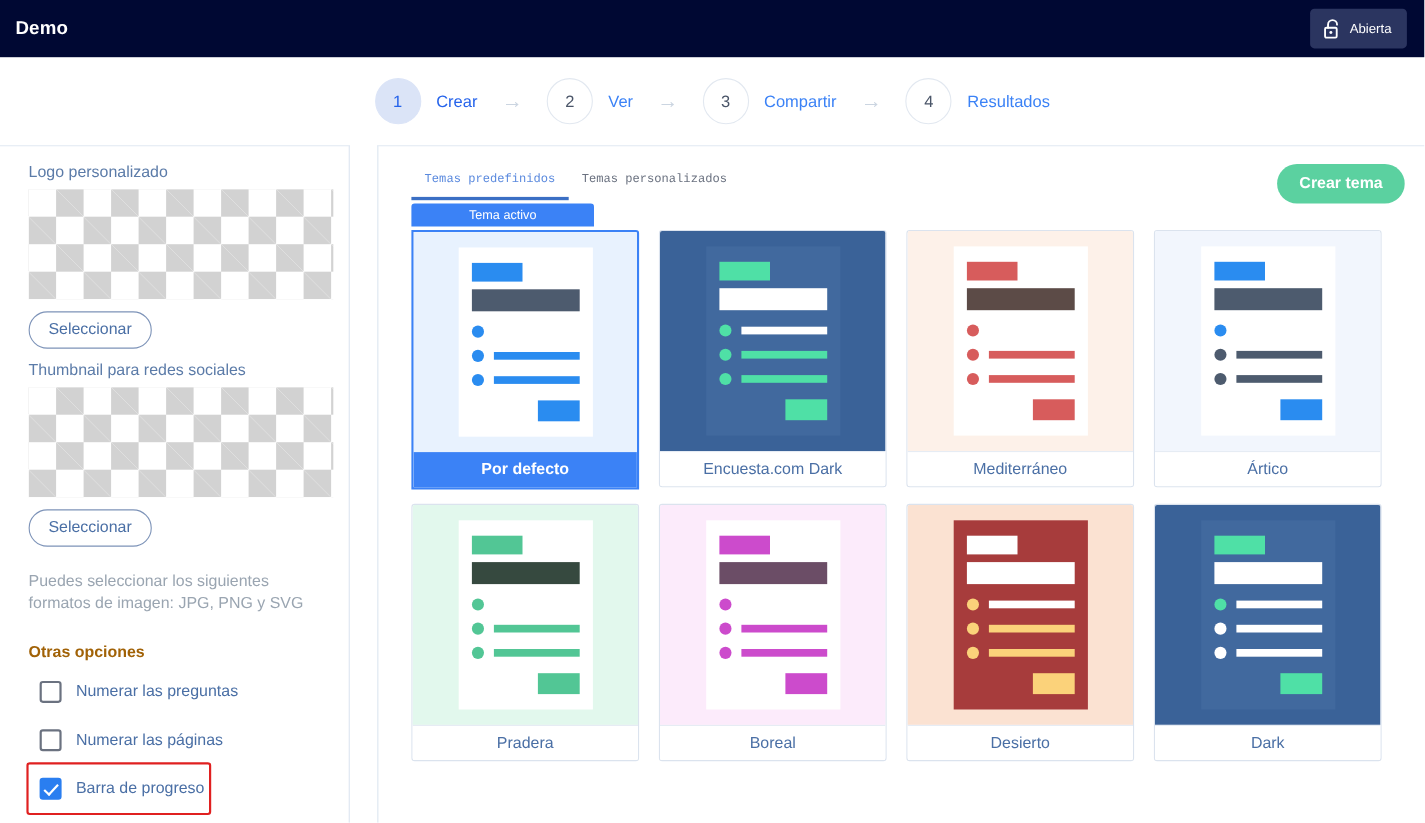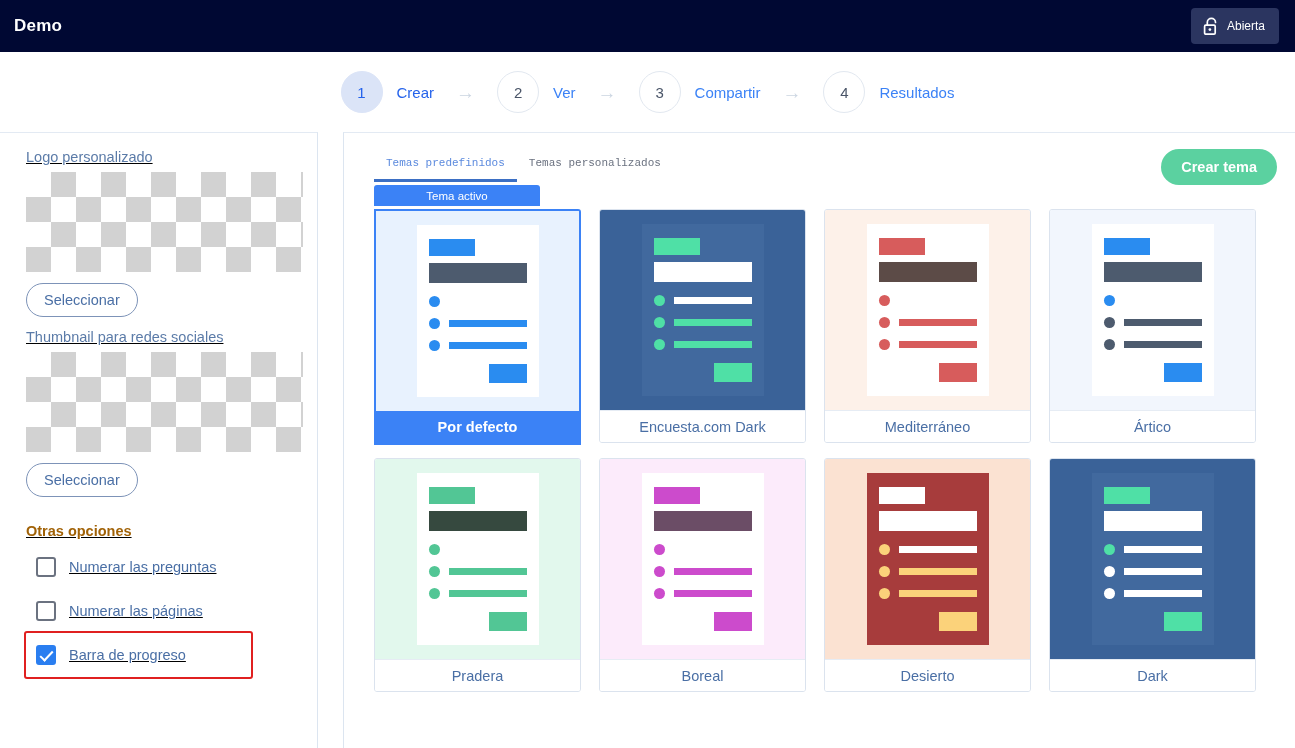--- a/index.html
+++ b/index.html
@@ -82,21 +82,20 @@
 
   
   .sidebar {
     width: 318px;
     border-top: 1px solid #e3eaf3;
     border-right: 1px solid #dce5f0;
     padding: 16px 24px 0 26px;
     overflow: hidden;
     background: #fff;
     position: relative;
-    text-decoration: underline;
   }
   .side-label {
     color: #5b7ba8;
     font-size: 14.5px;
     margin-bottom: 7px;
   }
   .checker {
     width: 277px; height: 100px;
     background-color: #ffffff;
     background-image:
@@ -137,21 +136,21 @@
     display: flex;
     align-items: center;
     gap: 13px;
     height: 44px;
     padding-left: 10px;
     cursor: pointer;
   }
   .check-row.highlight {
     outline: 2px solid #e02020;
     outline-offset: 0;
-    width: 225px;
+    width: 164px;
     border-radius: 1px;
   }
   .cbox {
     width: 20px; height: 20px;
     border: 2px solid #6b7280;
     border-radius: 3px;
     background: #fff;
     flex: 0 0 auto;
     position: relative;
   }
@@ -320,20 +319,21 @@
   <div class="sidebar">
 
     <div class="side-label">Logo personalizado</div>
     <div class="checker"></div>
     <button class="btn-outline">Seleccionar</button>
 
     <div class="side-label" style="margin-top:12px;">Thumbnail para redes sociales</div>
     <div class="checker"></div>
     <button class="btn-outline">Seleccionar</button>
 
+    <div class="hint">Puedes seleccionar los siguientes formatos de imagen: JPG, PNG y SVG</div>
 
     <div class="section-head">Otras opciones</div>
 
     <div class="check-row">
       <span class="cbox"></span>
       <span class="check-label">Numerar las preguntas</span>
     </div>
 
     <div class="check-row">
       <span class="cbox"></span>

